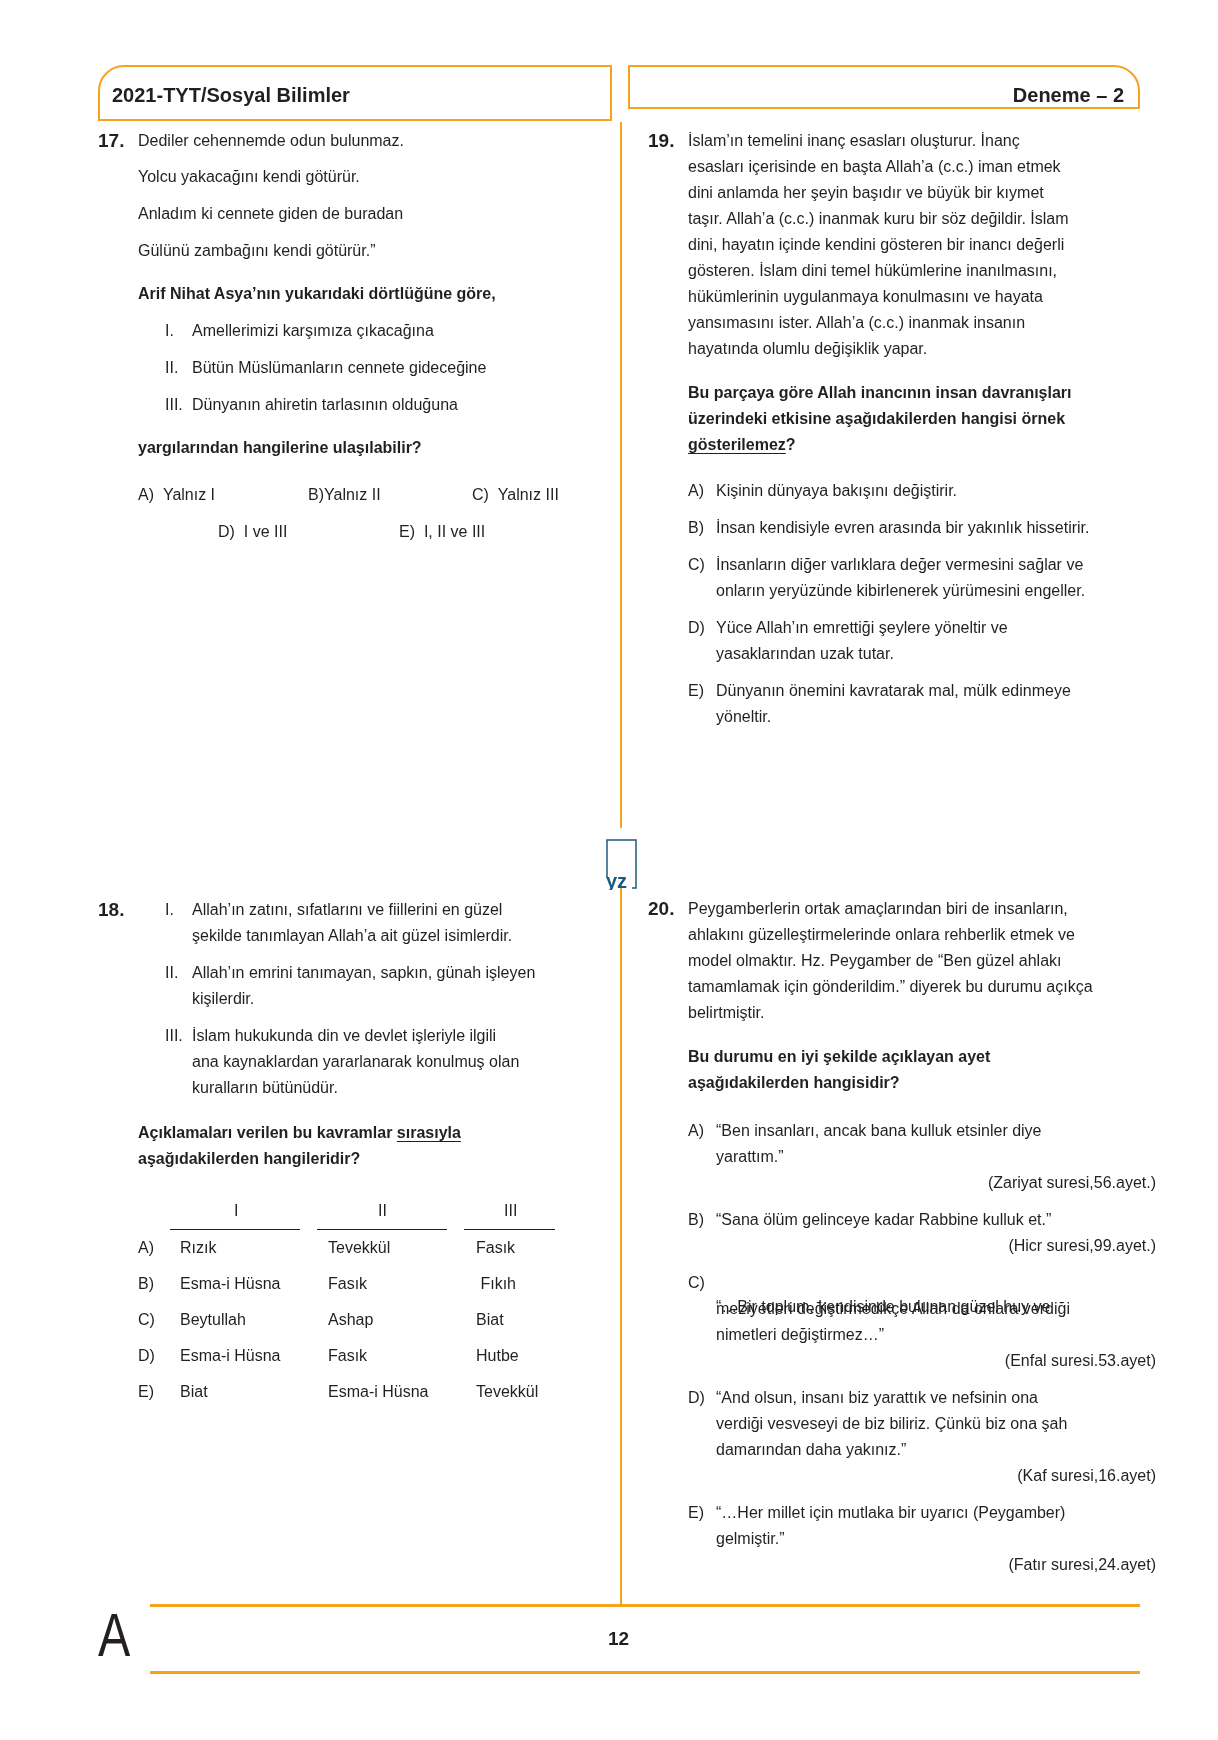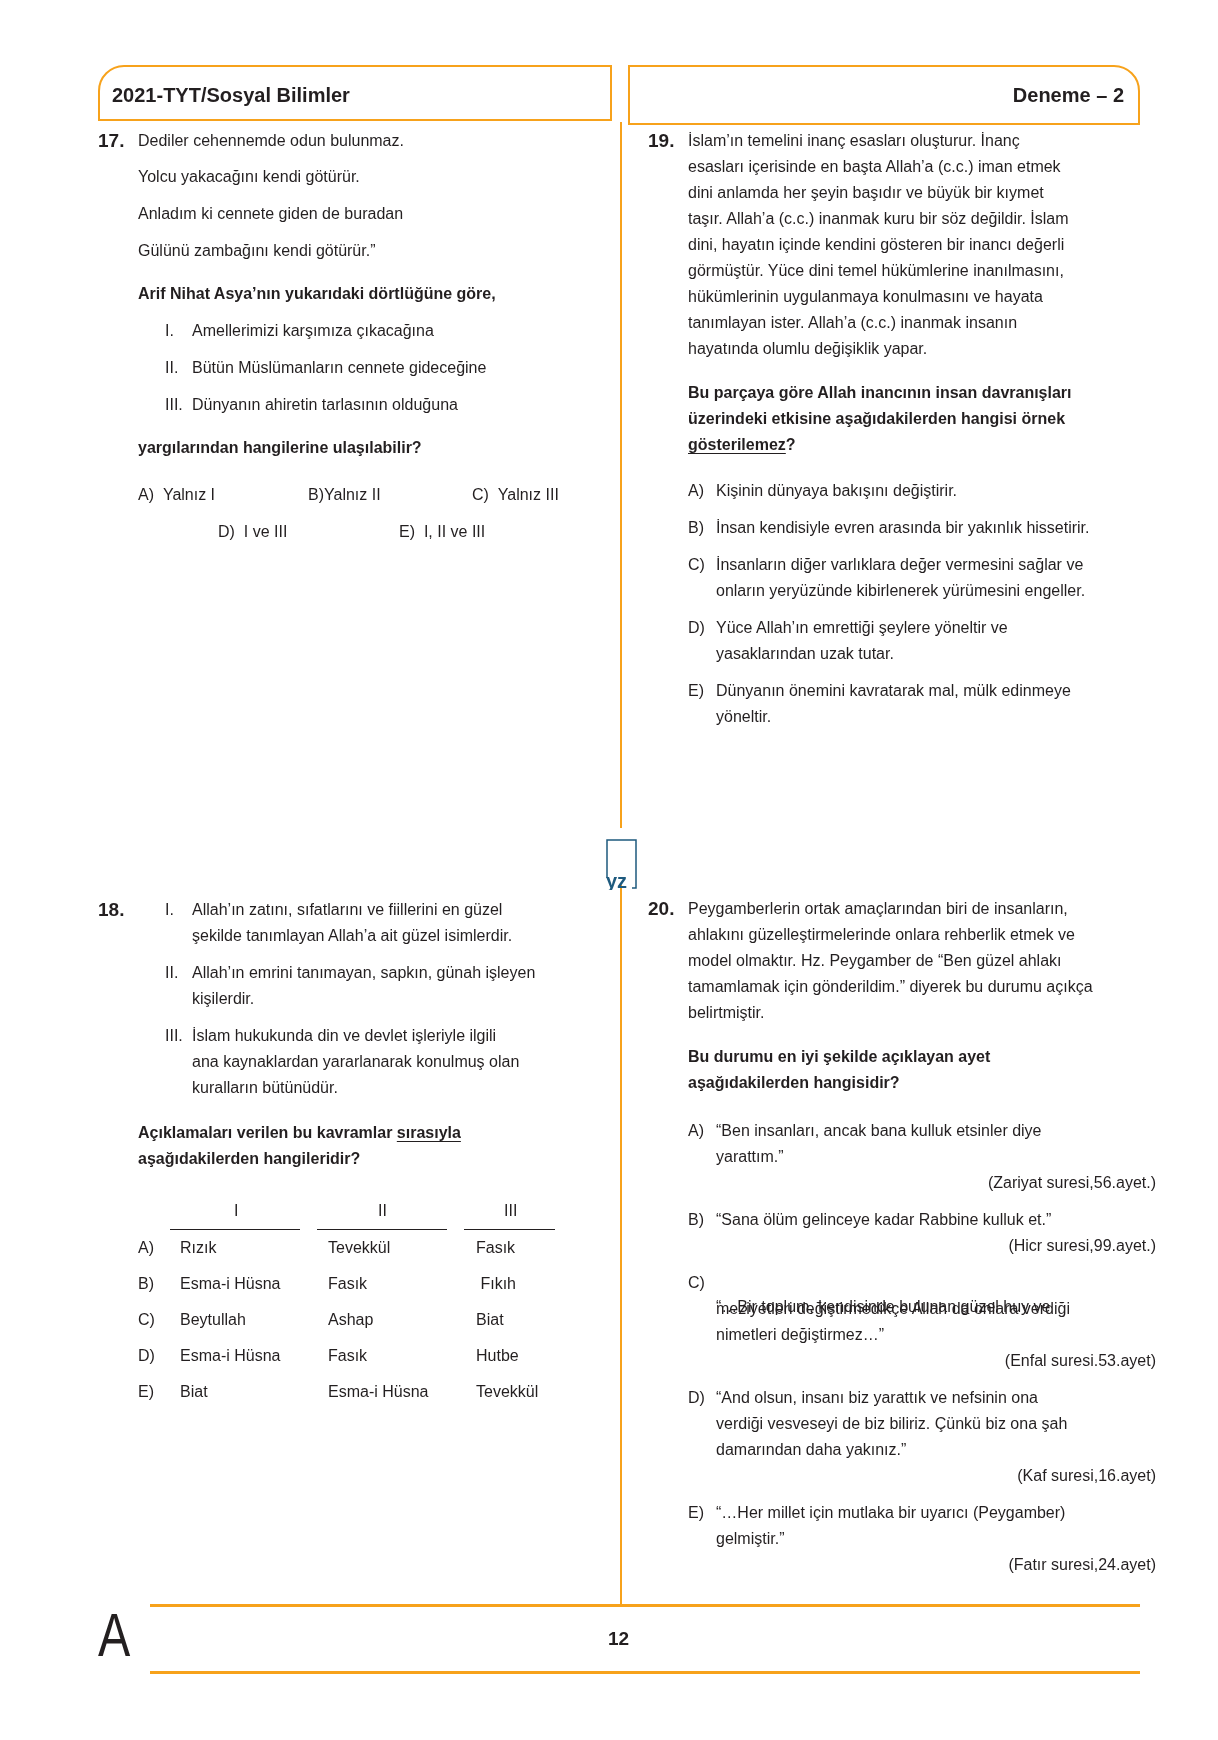--- a/index.html
+++ b/index.html
@@ -1,20 +1,20 @@
 <!DOCTYPE html>
 <html><head>
 <meta charset="utf-8">
 <style>
   html, body { margin:0; padding:0; background:#ffffff; }
   body { width:1218px; height:1740px; position:relative; overflow:hidden;
          font-family:"Liberation Sans", sans-serif; color:#231f20; }
   .hdr-box { position:absolute; border:2px solid #f7a21b; box-sizing:border-box; }
   .hdr-left { left:98px; top:65px; width:514px; height:56px; border-top-left-radius:26px; }
-  .hdr-right { left:628px; top:65px; width:512px; height:60px; border-top-right-radius:26px; }
+  .hdr-right { left:628px; top:65px; width:512px; height:44px; border-top-right-radius:26px; }
   .hdr-text { position:absolute; top:17px; font-weight:bold; font-size:20px; }
   .hdr-left .hdr-text { left:12px; }
   .hdr-right .hdr-text { right:14px; }
 
   .vline { position:absolute; left:620px; width:2px; background:#f7a21b; }
   .vline.top { top:122px; height:706px; }
   .vline.bot { top:885px; height:720px; }
 
   .logo { position:absolute; left:605px; top:838px; width:34px; height:52px; }
 
@@ -85,23 +85,23 @@
   </div>
 </div>
 
 <div class="q" style="left:648px; top:128px; width:500px;">
   <span class="qnum" style="left:0; top:0;">19.</span>
   <span class="line" style="left:40px; top:0;">İslam’ın temelini inanç esasları oluşturur. İnanç</span>
   <span class="line" style="left:40px; top:26px;">esasları içerisinde en başta Allah’a (c.c.) iman etmek</span>
   <span class="line" style="left:40px; top:52px;">dini anlamda her şeyin başıdır ve büyük bir kıymet</span>
   <span class="line" style="left:40px; top:78px;">taşır. Allah’a (c.c.) inanmak kuru bir söz değildir. İslam</span>
   <span class="line" style="left:40px; top:104px;">dini, hayatın içinde kendini gösteren bir inancı değerli</span>
-  <span class="line" style="left:40px; top:130px;">görmüştür. Yüce dini temel hükümlerine inanılmasını,</span>
+  <span class="line" style="left:40px; top:130px;">gösteren. İslam dini temel hükümlerine inanılmasını,</span>
   <span class="line" style="left:40px; top:156px;">hükümlerinin uygulanmaya konulmasını ve hayata</span>
-  <span class="line" style="left:40px; top:182px;">tanımlayan ister. Allah’a (c.c.) inanmak insanın</span>
+  <span class="line" style="left:40px; top:182px;">yansımasını ister. Allah’a (c.c.) inanmak insanın</span>
   <span class="line" style="left:40px; top:208px;">hayatında olumlu değişiklik yapar.</span>
 
   <span class="line bold" style="left:40px; top:252px;">Bu parçaya göre Allah inancının insan davranışları</span>
   <span class="line bold" style="left:40px; top:278px;">üzerindeki etkisine aşağıdakilerden hangisi örnek</span>
   <span class="line bold" style="left:40px; top:304px;">
     <span class="u">gösterilemez</span><span>?</span>
   </span>
 
   <div>
     <span class="line" style="left:40px; top:350px;">A)</span>

